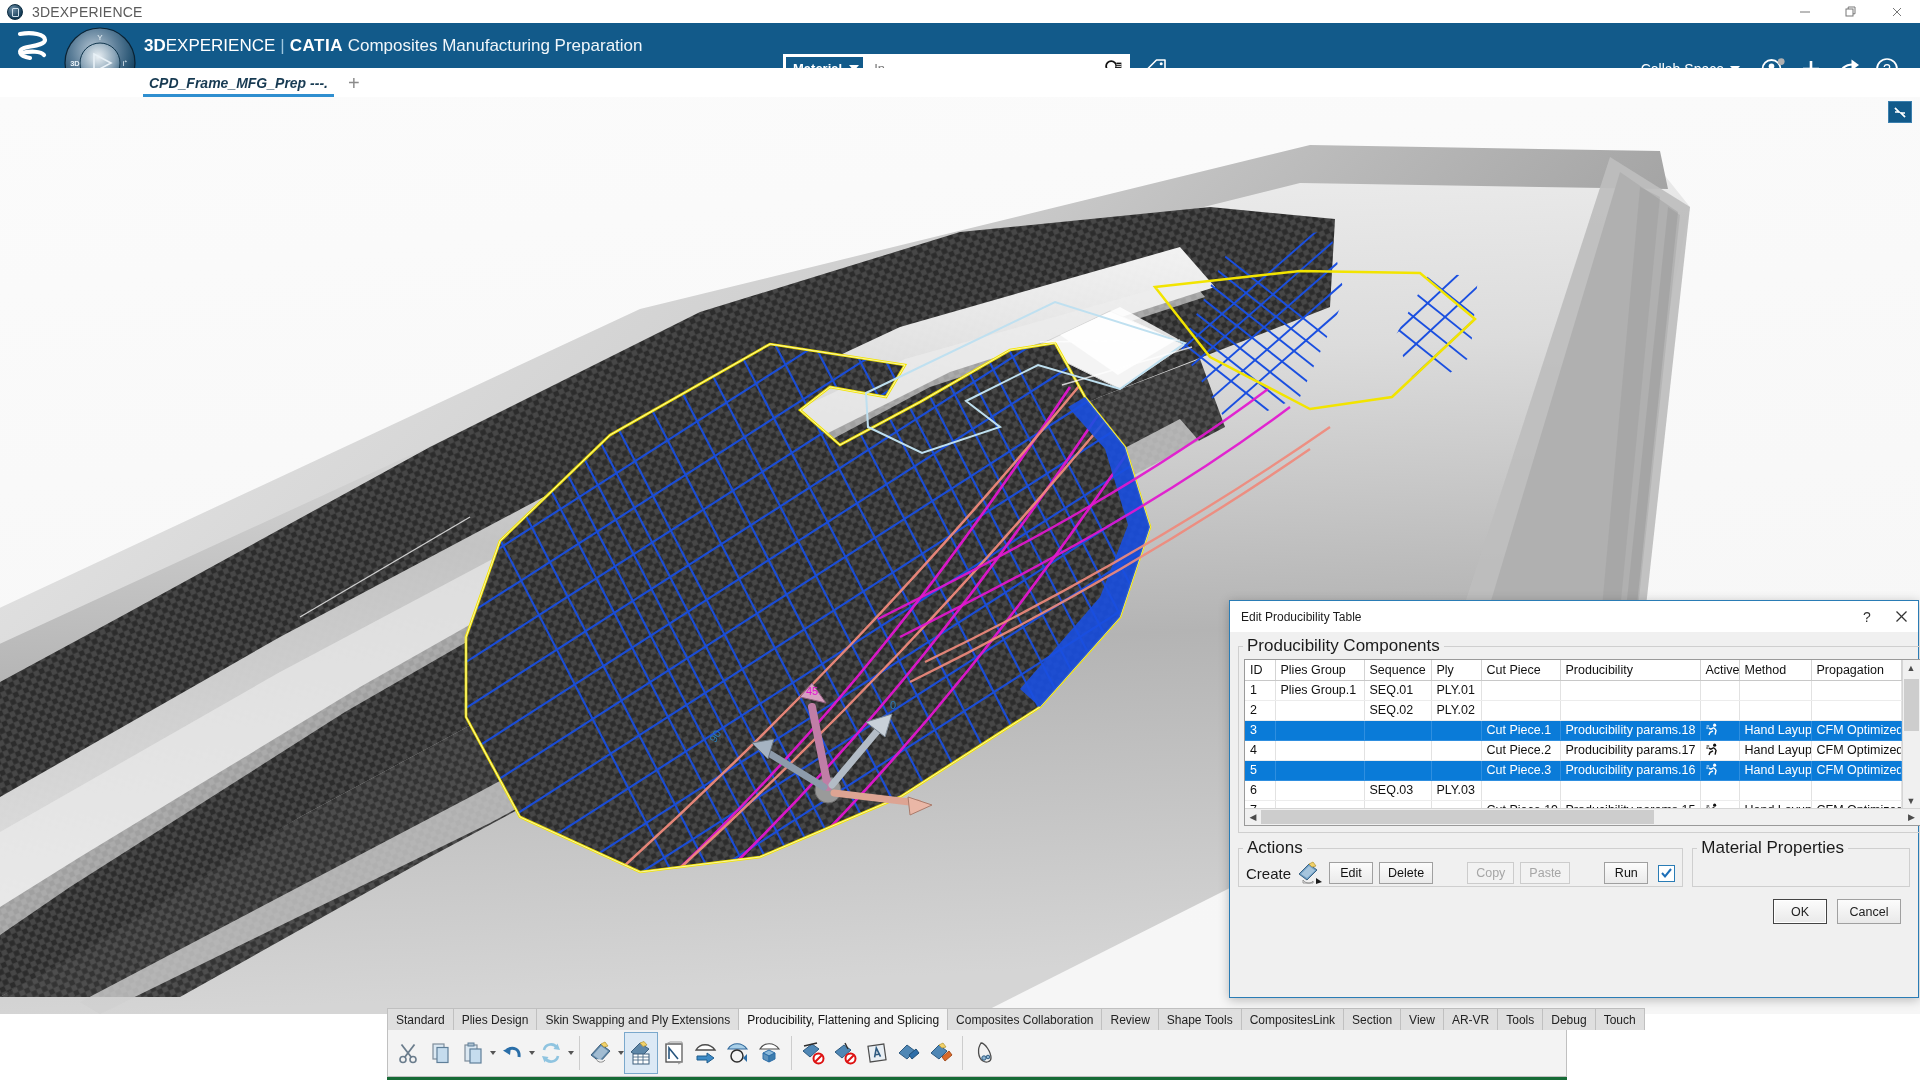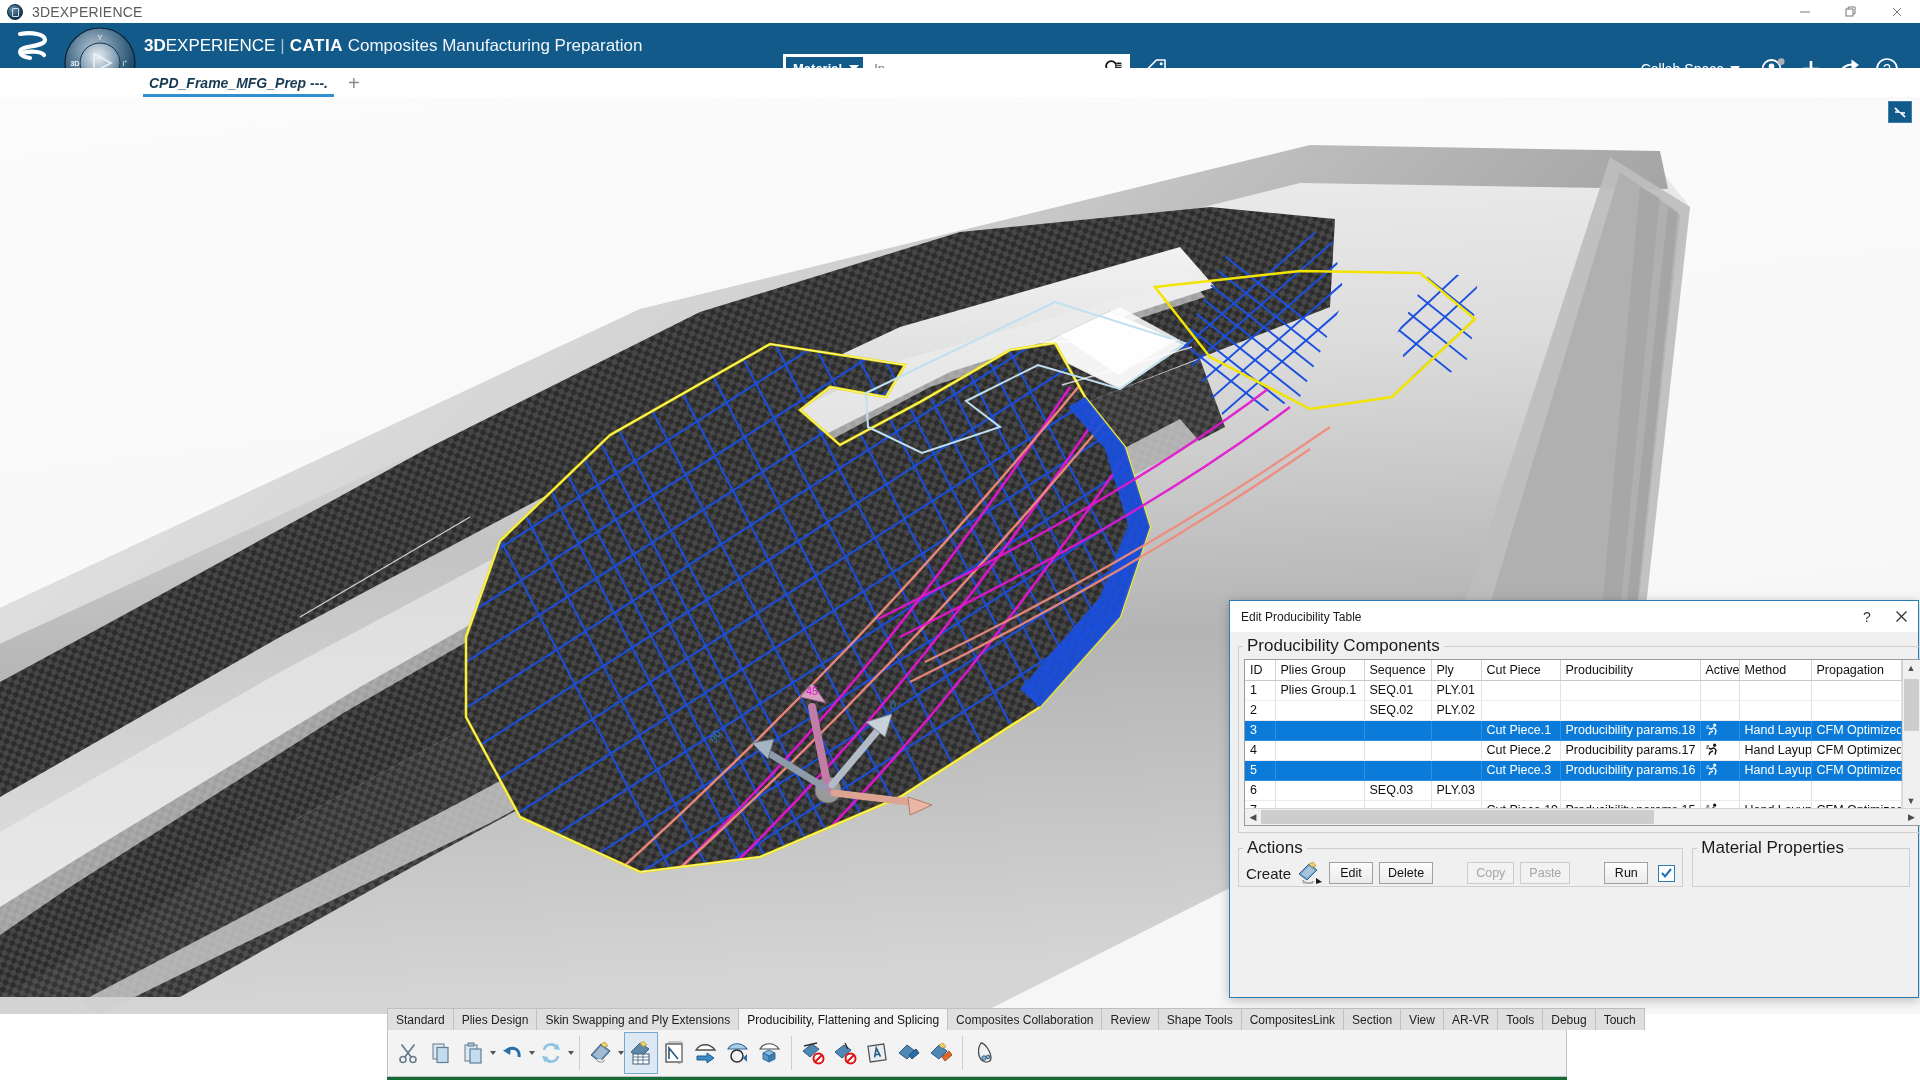--- a/index.html
+++ b/index.html
@@ -882,16 +882,20 @@
             </div>
           </div>
         </fieldset>
 
         <fieldset class="grp matprops">
           <legend>Material Properties</legend>
           <div style="height:26px;"></div>
         </fieldset>
       </div>
 
+      <div class="dlgfoot">
+        <div class="btn-ok">OK</div>
+        <div class="btn-cancel">Cancel</div>
+      </div>
     </div>
   </div>
 
 </div>
 
 </body></html>

